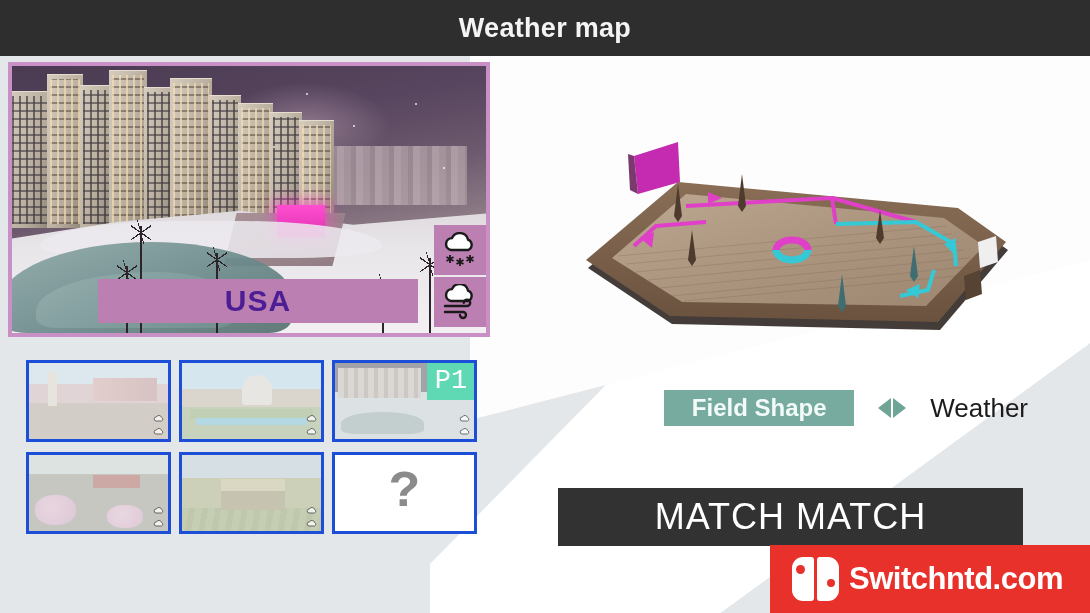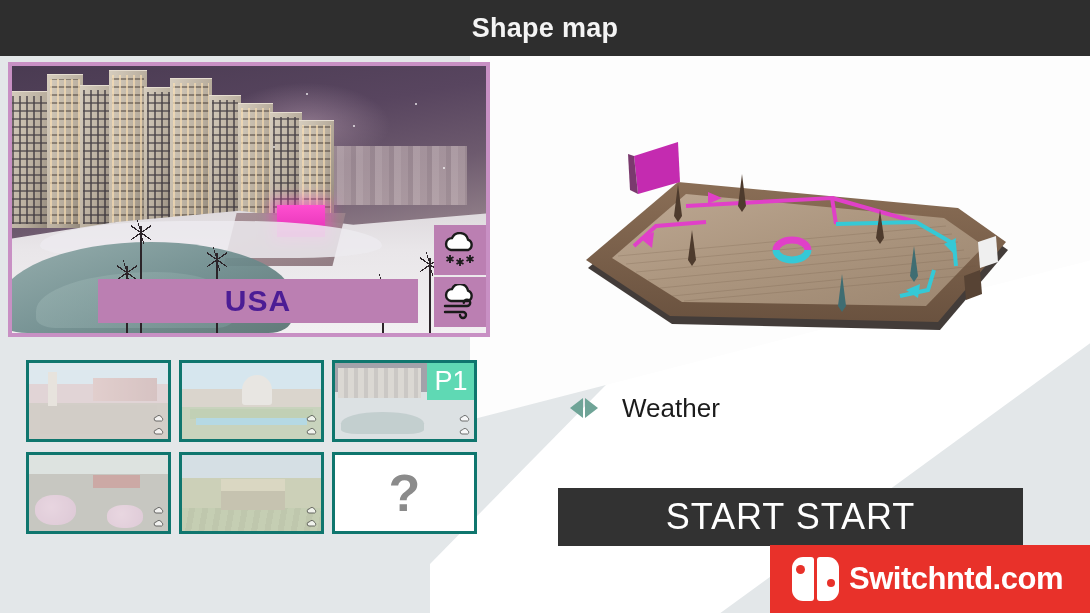--- a/index.html
+++ b/index.html
@@ -132,22 +132,23 @@
   }
 
   
   #thumb-grid {
     position:absolute; left:26px; top:360px; width:460px;
     display:grid; grid-template-columns:repeat(3,145px); gap:10px 8px;
     z-index:20;
   }
   .thumb {
     position:relative; width:145px; height:82px;
-    border:3px solid #0f766e; overflow:hidden;
+    border:3px solid #1d4ed8; overflow:hidden;
     background:#f0eef0;
+    font-family:Liberation Mono, monospace;
   }
   .thumb-img { position:absolute; inset:0; }
   .thumb-fade { position:absolute; inset:0; background:rgba(232,236,238,.56); }
   .thumb-wx {
     position:absolute; right:2px; bottom:2px; width:14px;
     display:flex; flex-direction:column; gap:1px; opacity:.75;
   }
   .thumb-wx div{ width:14px;height:12px;display:flex;align-items:center;justify-content:center;}
   .thumb.mystery { background:#fff; display:flex; align-items:center; justify-content:center; }
   #mystery-mark { color:#8b8b8b; font-size:52px; font-weight:bold; line-height:1; }
@@ -225,21 +226,21 @@
   #watermark-text { color:#ffffff; font-size:31px; font-weight:bold; letter-spacing:-.5px; }
 </style>
 </head>
 <body>
 
 <div id="bg-base"></div>
 <div id="bg-white-wedge"></div>
 <div id="bg-white-top"></div>
 
 <div id="header">
-  <span id="header-title">Shape map</span>
+  <span id="header-title">Weather map</span>
 </div>
 
 <div id="preview">
   <div class="pv-sky"></div>
   <div class="pv-farcity"></div>
   <div class="pv-buildings">
     <div class="bld" style="left:-1%;top:12%;width:13%;height:66%;"></div>
     <div class="bld lit" style="left:11%;top:4%;width:11%;height:74%;"></div>
     <div class="bld" style="left:21%;top:9%;width:10%;height:69%;"></div>
     <div class="bld lit" style="left:30%;top:2%;width:12%;height:76%;"></div>
@@ -473,30 +474,31 @@
     </g>
 
     <path d="M418 144 L436 138 L438 164 L420 170 Z" fill="#efefef"></path>
     <path d="M404 178 L420 172 L422 196 L406 202 Z" fill="#574334"></path>
   </svg>
 </div>
 
 <div id="options">
 
   <div class="opt-row">
+    <span class="opt-label selected">Field Shape</span>
     <span class="opt-arrows">
       <span class="tri-l"></span>
       <span class="tri-r"></span>
     </span>
     <span class="opt-value">Weather</span>
   </div>
 
 </div>
 
-<button id="start-match">START START</button>
+<button id="start-match">MATCH MATCH</button>
 
 <div id="watermark">
   <span id="switch-logo">
     <span class="joy-l"></span>
       <span class="joy-r"></span>
   </span>
   <span id="watermark-text">Switchntd.com</span>
 </div>
 
 </body></html>

